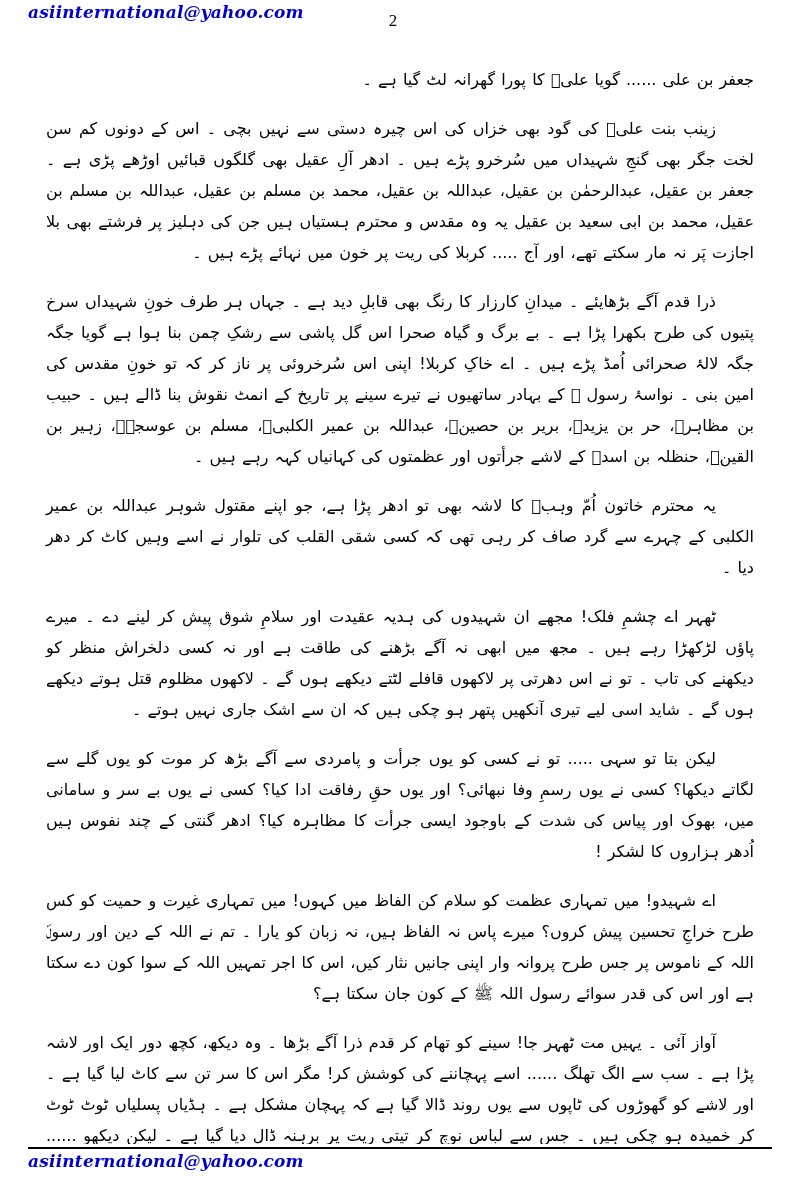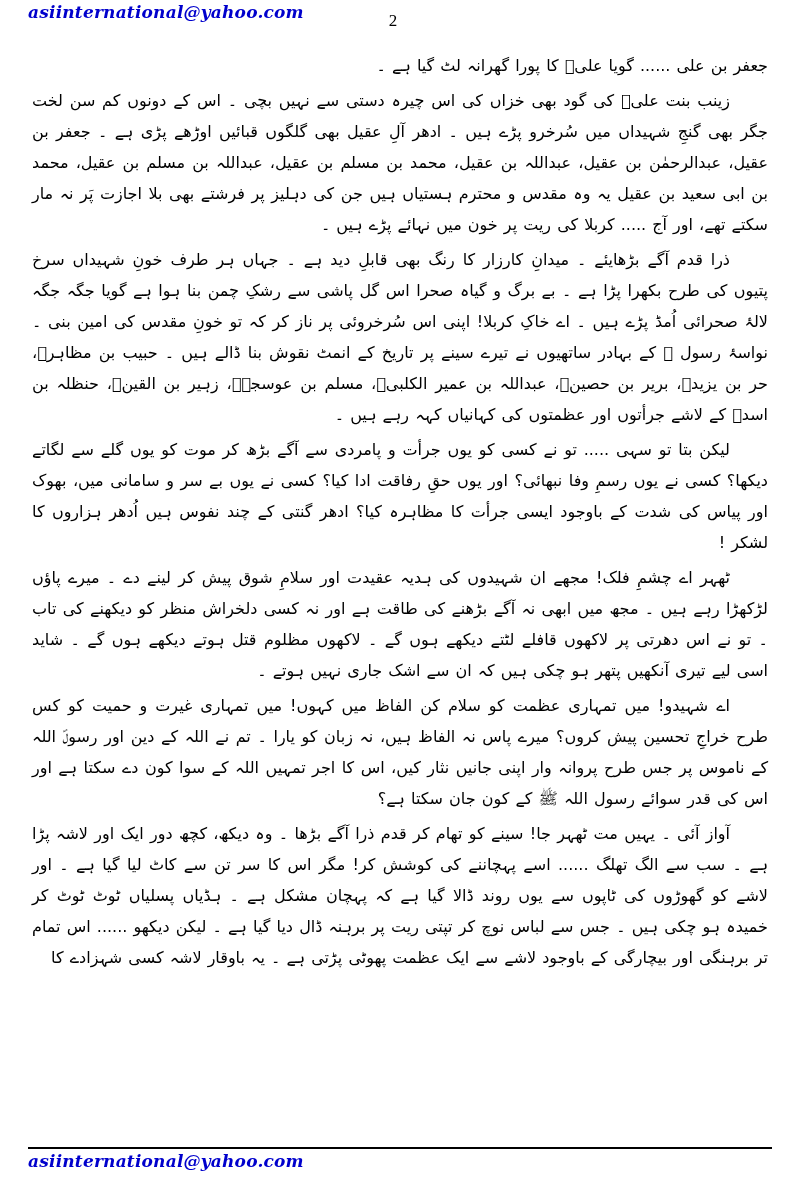--- a/index.html
+++ b/index.html
@@ -35,21 +35,21 @@
     overflow: hidden;
     direction: rtl;
     unicode-bidi: embed;
     text-align: justify;
     font-family: "DejaVu Sans", sans-serif;
     font-size: 16px;
     line-height: 31px;
     color: #000000;
     word-spacing: 1px;
   }
-  .body-text p { margin: 4px; padding: 0; }
+  .body-text p { margin: 18px; padding: 0; }
   .body-text p.indent { text-indent: 38px; }
 
   
   .footer-rule {
     position: absolute; top: 1147px; left: 28px;
     width: 744px; height: 0;
     border-top: 2px solid #000000;
   }
   .footer-bar {
     position: absolute; top: 1151px; left: 28px;
@@ -69,22 +69,23 @@
 <body>
 
 <a class="header-email">asiinternational@yahoo.com</a>
 
 <div class="page-number">2</div>
 
 <div class="body-text" dir="rtl" lang="ur">
   <p>جعفر بن علی ...... گویا علیؑ کا پورا گھرانہ لٹ گیا ہے ۔</p>
   <p class="indent">زینب بنت علیؑ کی گود بھی خزاں کی اس چیرہ دستی سے نہیں بچی ۔ اس کے دونوں کم سن لخت جگر بھی گنجِ شہیداں میں سُرخرو پڑے ہیں ۔ ادھر آلِ عقیل بھی گلگوں قبائیں اوڑھے پڑی ہے ۔ جعفر بن عقیل، عبدالرحمٰن بن عقیل، عبداللہ بن عقیل، محمد بن مسلم بن عقیل، عبداللہ بن مسلم بن عقیل، محمد بن ابی سعید بن عقیل یہ وہ مقدس و محترم ہستیاں ہیں جن کی دہلیز پر فرشتے بھی بلا اجازت پَر نہ مار سکتے تھے، اور آج ..... کربلا کی ریت پر خون میں نہائے پڑے ہیں ۔</p>
   <p class="indent">ذرا قدم آگے بڑھایئے ۔ میدانِ کارزار کا رنگ بھی قابلِ دید ہے ۔ جہاں ہر طرف خونِ شہیداں سرخ پتیوں کی طرح بکھرا پڑا ہے ۔ بے برگ و گیاہ صحرا اس گل پاشی سے رشکِ چمن بنا ہوا ہے گویا جگہ جگہ لالۂ صحرائی اُمڈ پڑے ہیں ۔ اے خاکِ کربلا! اپنی اس سُرخروئی پر ناز کر کہ تو خونِ مقدس کی امین بنی ۔ نواسۂ رسول ﷺ کے بہادر ساتھیوں نے تیرے سینے پر تاریخ کے انمٹ نقوش بنا ڈالے ہیں ۔ حبیب بن مظاہرؓ، حر بن یزیدؓ، بریر بن حصینؓ، عبداللہ بن عمیر الکلبیؓ، مسلم بن عوسجہؓ، زہیر بن القینؓ، حنظلہ بن اسدؓ کے لاشے جرأتوں اور عظمتوں کی کہانیاں کہہ رہے ہیں ۔</p>
+  <p class="indent">یہ محترم خاتون اُمّ وہبؓ کا لاشہ بھی تو ادھر پڑا ہے، جو اپنے مقتول شوہر عبداللہ بن عمیر الکلبی کے چہرے سے گرد صاف کر رہی تھی کہ کسی شقی القلب کی تلوار نے اسے وہیں کاٹ کر دھر دیا ۔</p>
+  <p class="indent">ٹھہر اے چشمِ فلک! مجھے ان شہیدوں کی ہدیہ عقیدت اور سلامِ شوق پیش کر لینے دے ۔ میرے پاؤں لڑکھڑا رہے ہیں ۔ مجھ میں ابھی نہ آگے بڑھنے کی طاقت ہے اور نہ کسی دلخراش منظر کو دیکھنے کی تاب ۔ تو نے اس دھرتی پر لاکھوں قافلے لٹتے دیکھے ہوں گے ۔ لاکھوں مظلوم قتل ہوتے دیکھے ہوں گے ۔ شاید اسی لیے تیری آنکھیں پتھر ہو چکی ہیں کہ ان سے اشک جاری نہیں ہوتے ۔</p>
   <p class="indent">لیکن بتا تو سہی ..... تو نے کسی کو یوں جرأت و پامردی سے آگے بڑھ کر موت کو یوں گلے سے لگاتے دیکھا؟ کسی نے یوں رسمِ وفا نبھائی؟ اور یوں حقِ رفاقت ادا کیا؟ کسی نے یوں بے سر و سامانی میں، بھوک اور پیاس کی شدت کے باوجود ایسی جرأت کا مظاہرہ کیا؟ ادھر گنتی کے چند نفوس ہیں اُدھر ہزاروں کا لشکر !</p>
-  <p class="indent">ٹھہر اے چشمِ فلک! مجھے ان شہیدوں کی ہدیہ عقیدت اور سلامِ شوق پیش کر لینے دے ۔ میرے پاؤں لڑکھڑا رہے ہیں ۔ مجھ میں ابھی نہ آگے بڑھنے کی طاقت ہے اور نہ کسی دلخراش منظر کو دیکھنے کی تاب ۔ تو نے اس دھرتی پر لاکھوں قافلے لٹتے دیکھے ہوں گے ۔ لاکھوں مظلوم قتل ہوتے دیکھے ہوں گے ۔ شاید اسی لیے تیری آنکھیں پتھر ہو چکی ہیں کہ ان سے اشک جاری نہیں ہوتے ۔</p>
   <p class="indent">اے شہیدو! میں تمہاری عظمت کو سلام کن الفاظ میں کہوں! میں تمہاری غیرت و حمیت کو کس طرح خراجِ تحسین پیش کروں؟ میرے پاس نہ الفاظ ہیں، نہ زبان کو یارا ۔ تم نے اللہ کے دین اور رسولؐ اللہ کے ناموس پر جس طرح پروانہ وار اپنی جانیں نثار کیں، اس کا اجر تمہیں اللہ کے سوا کون دے سکتا ہے اور اس کی قدر سوائے رسول اللہ ﷺ کے کون جان سکتا ہے؟</p>
   <p class="indent">آواز آئی ۔ یہیں مت ٹھہر جا! سینے کو تھام کر قدم ذرا آگے بڑھا ۔ وہ دیکھ، کچھ دور ایک اور لاشہ پڑا ہے ۔ سب سے الگ تھلگ ...... اسے پہچاننے کی کوشش کر! مگر اس کا سر تن سے کاٹ لیا گیا ہے ۔ اور لاشے کو گھوڑوں کی ٹاپوں سے یوں روند ڈالا گیا ہے کہ پہچان مشکل ہے ۔ ہڈیاں پسلیاں ٹوٹ ٹوٹ کر خمیدہ ہو چکی ہیں ۔ جس سے لباس نوچ کر تپتی ریت پر برہنہ ڈال دیا گیا ہے ۔ لیکن دیکھو ...... اس تمام تر برہنگی اور بیچارگی کے باوجود لاشے سے ایک عظمت پھوٹی پڑتی ہے ۔ یہ باوقار لاشہ کسی شہزادے کا</p>
 </div>
 
 <div class="footer-rule"></div>
 
 <div class="footer-bar">
   <a class="footer-email">asiinternational@yahoo.com</a>
 
 </div>

